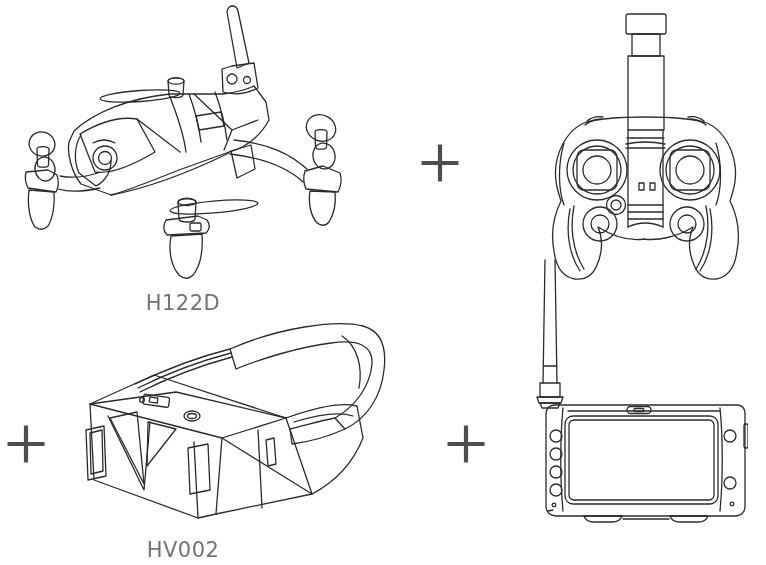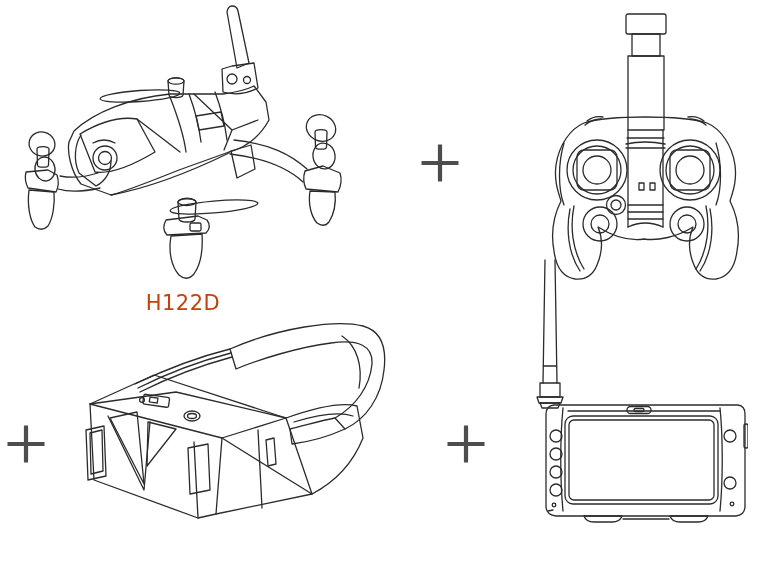--- a/index.html
+++ b/index.html
@@ -16,21 +16,21 @@
   .illustration rect,
   .illustration circle,
   .illustration ellipse,
   .illustration line{
     fill:none;stroke:#2b2b2b;stroke-width:1.3;
     stroke-linecap:round;stroke-linejoin:round;
   }
   .caption{
     position:absolute;
     font-size:21px;line-height:26px;
-    color:#c2410c;text-align:center;
+    color:#737373;text-align:center;
     letter-spacing:0.5px;
     white-space:nowrap;
   }
   .plus{position:absolute;width:44px;height:44px;}
   .plus line{stroke:#4d4d4d;stroke-width:4.2;stroke-linecap:butt;}
 </style>
 </head>
 <body>
 
 <div class="canvas">
@@ -210,20 +210,21 @@
         <path d="M186,122 L194,120 L196,146 L188,148 Z"></path>
       </g>
       <g>
         <rect x="64" y="76" width="26" height="10" rx="2" transform="rotate(8 64 76)"></rect>
         <rect x="70" y="79" width="8" height="5" transform="rotate(8 70 79)"></rect>
         <circle cx="62" cy="82" r="2.4"></circle>
         <ellipse cx="112" cy="98" rx="8" ry="5"></ellipse>
         <ellipse cx="112" cy="98" rx="4.5" ry="2.5"></ellipse>
       </g>
     </svg>
+    <figcaption class="caption" style="left:0;top:219px;width:206px;">HV002</figcaption>
   </figure>
 
   <svg class="plus" style="left:444px;top:422px;" viewBox="0 0 44 44" aria-label="+">
     <line x1="3.5" y1="22" x2="40.5" y2="22"></line>
     <line x1="22" y1="3.5" x2="22" y2="40.5"></line>
   </svg>
 
   <figure class="product" style="left:528px;top:258px;width:236px;height:306px;">
     <svg class="illustration" width="220" height="266" viewBox="0 0 220 266">
       <defs>

